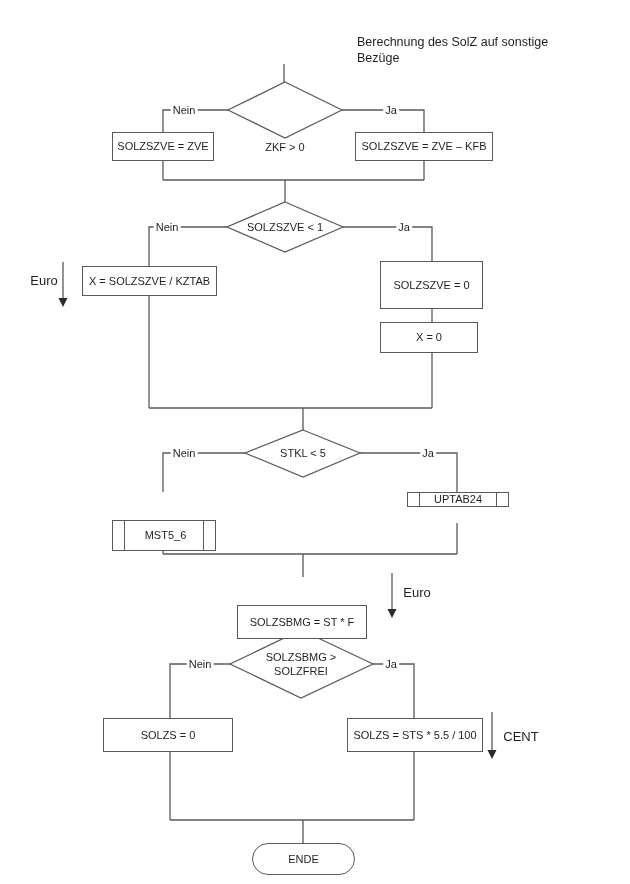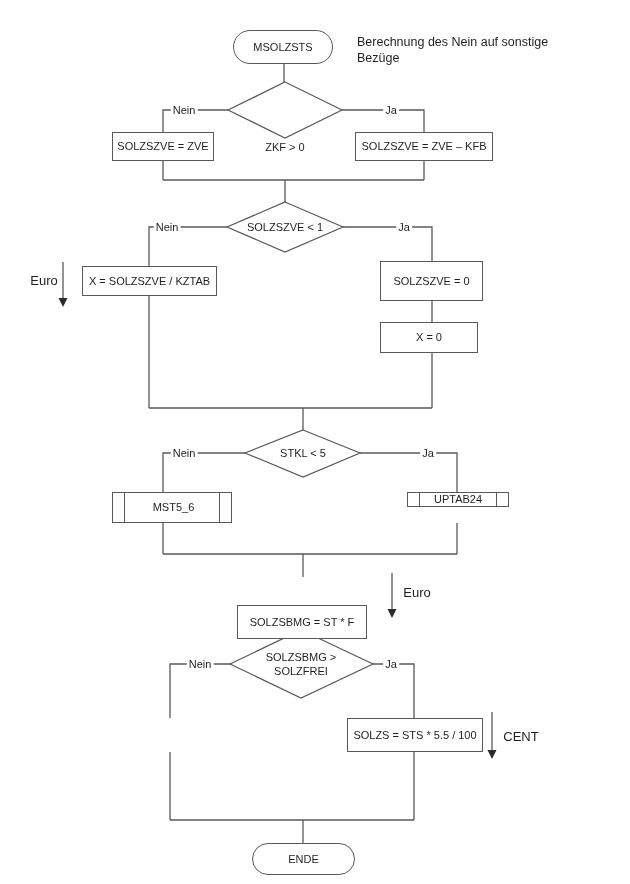--- a/index.html
+++ b/index.html
@@ -78,25 +78,22 @@
     <g>
       <line x1="63" y1="262" x2="63" y2="299"></line>
       <polygon class="arrowhead" points="58.5,298 67.5,298 63,307"></polygon>
       <line x1="392" y1="573" x2="392" y2="610"></line>
       <polygon class="arrowhead" points="387.5,609 396.5,609 392,618"></polygon>
       <line x1="492" y1="712" x2="492" y2="751"></line>
       <polygon class="arrowhead" points="487.5,750 496.5,750 492,759"></polygon>
     </g>
   </svg>
 
-  <div class="title">Berechnung des Nein auf sonstige Bezüge</div>
+  <div class="title">Berechnung des SolZ auf sonstige Bezüge</div>
 
-  <div class="node terminator" style="left:233px;top:30px;width:100px;height:34px;border-radius:17px;">
-    <span>MSOLZSTS</span>
-  </div>
 
   <div class="node center-anchor dlabel" style="left:285px;top:110px;margin-top:37px;">ZKF &gt; 0</div>
   <div class="node center-anchor branch" style="left:184px;top:110px;">Nein</div>
   <div class="node center-anchor branch" style="left:391px;top:110px;">Ja</div>
 
   <div class="node box" style="left:355px;top:132px;width:138px;height:29px;">
     <span>SOLZSZVE = ZVE – KFB</span>
   </div>
   <div class="node box" style="left:112px;top:132px;width:102px;height:29px;">
     <span>SOLZSZVE = ZVE</span>
@@ -104,51 +101,54 @@
 
   <div class="node center-anchor dlabel" style="left:285px;top:227px;">SOLZSZVE &lt; 1</div>
   <div class="node center-anchor branch" style="left:167px;top:227px;">Nein</div>
   <div class="node center-anchor branch" style="left:404px;top:227px;">Ja</div>
 
   <div class="node box" style="left:82px;top:266px;width:135px;height:30px;">
     <span>X = SOLZSZVE / KZTAB</span>
   </div>
   <div class="node center-anchor annot" style="left:44px;top:281px;">Euro</div>
 
-  <div class="node box" style="left:380px;top:261px;width:103px;height:40px;">
+  <div class="node box" style="left:380px;top:261px;width:103px;height:48px;">
     <span>SOLZSZVE = 0</span>
   </div>
   <div class="node box" style="left:380px;top:322px;width:98px;height:31px;">
     <span>X = 0</span>
   </div>
 
   <div class="node center-anchor dlabel" style="left:303px;top:453px;">STKL &lt; 5</div>
   <div class="node center-anchor branch" style="left:184px;top:453px;">Nein</div>
   <div class="node center-anchor branch" style="left:428px;top:453px;">Ja</div>
 
-  <div class="node box sub" style="left:112px;top:492px;width:120px;height:31px;padding-left:17px;">
+  <div class="node box sub" style="left:112px;top:520px;width:104px;height:31px;padding-left:17px;">
     <span class="pbar pl"></span>
     <span class="pbar pr"></span>
     <span>MST5_6</span>
   </div>
   <div class="node box sub" style="left:407px;top:492px;width:102px;height:15px;">
     <span class="pbar pl"></span>
     <span class="pbar pr"></span>
     <span>UPTAB24</span>
   </div>
 
   <div class="node box" style="left:237px;top:577px;width:130px;height:34px;margin-top:28px;">
     <span>SOLZSBMG = ST * F</span>
   </div>
   <div class="node center-anchor annot" style="left:417px;top:593px;">Euro</div>
 
   <div class="node center-anchor dlabel wrap" style="left:301px;top:664px;">SOLZSBMG &gt; SOLZFREI</div>
   <div class="node center-anchor branch" style="left:200px;top:664px;">Nein</div>
   <div class="node center-anchor branch" style="left:391px;top:664px;">Ja</div>
 
+  <div class="node box" style="left:103px;top:718px;width:130px;height:34px;">
+    <span>SOLZS = 0</span>
+  </div>
   <div class="node box" style="left:347px;top:718px;width:136px;height:34px;">
     <span>SOLZS = STS * 5.5 / 100</span>
   </div>
   <div class="node center-anchor annot" style="left:521px;top:737px;">CENT</div>
 
   <div class="node terminator" style="left:252px;top:843px;width:103px;height:32px;border-radius:16px;">
     <span>ENDE</span>
   </div>
 
 </div>

